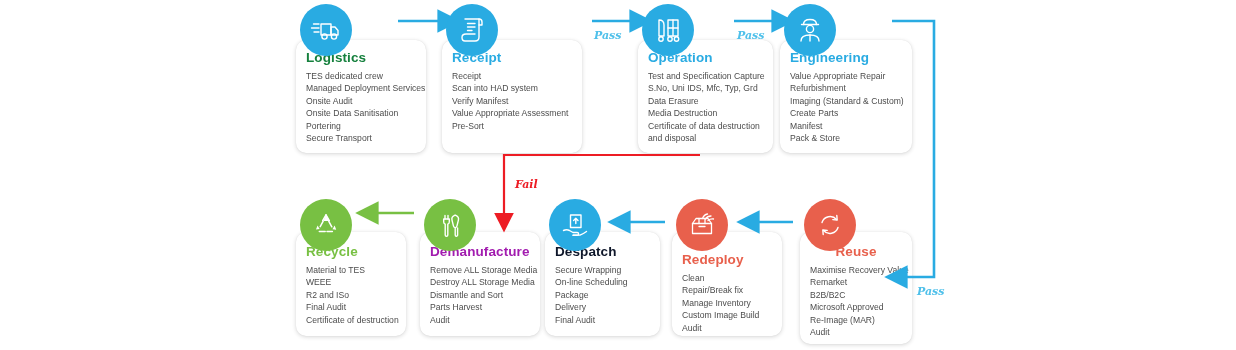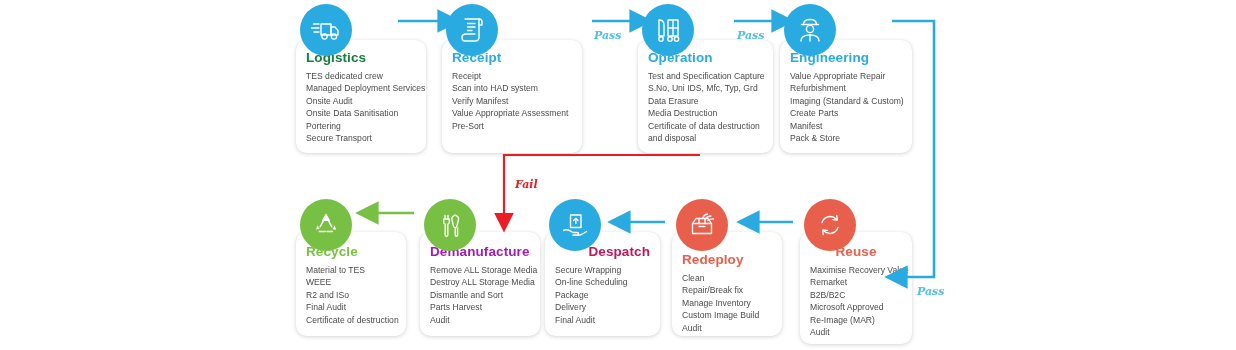--- a/index.html
+++ b/index.html
@@ -262,21 +262,21 @@
         <path d="M10 5.5 V9 M13 5.5 V9"></path>
         <path d="M8.7 9 H14.3 V12 q0 1.6 -1.5 2.2 V25 a1.3 1.3 0 0 1 -2.6 0 V14.2 Q8.7 13.6 8.7 12 Z"></path>
         <path d="M20.8 5.3 q3.4 1.4 2.6 4.8 l-1.5 6 q-0.4 1.5 -1.7 1.5 t-1.7 -1.5 l-1.5 -6 q-0.8 -3.4 2.6 -4.8 z"></path>
         <path d="M20.2 18 V25 a1.2 1.2 0 0 0 2.4 0 V18"></path>
       </g>
     </svg>
   </div>
 
   <div class="card" style="left:545px;top:232px;width:115px;height:104px;">
     <div class="card-inner" style="top:12px;">
-      <div class="card-title" style="color:#be185d;text-align:right;">Despatch</div>
+      <div class="card-title" style="color:#0f172a;">Despatch</div>
       <ul class="card-list">
         <li>Secure Wrapping</li>
         <li>On-line Scheduling</li>
         <li>Package</li>
         <li>Delivery</li>
         <li>Final Audit</li>
       </ul>
     </div>
   </div>
   <div class="icon-circle" style="left:549px;top:199px;background:#29ABE2;">

